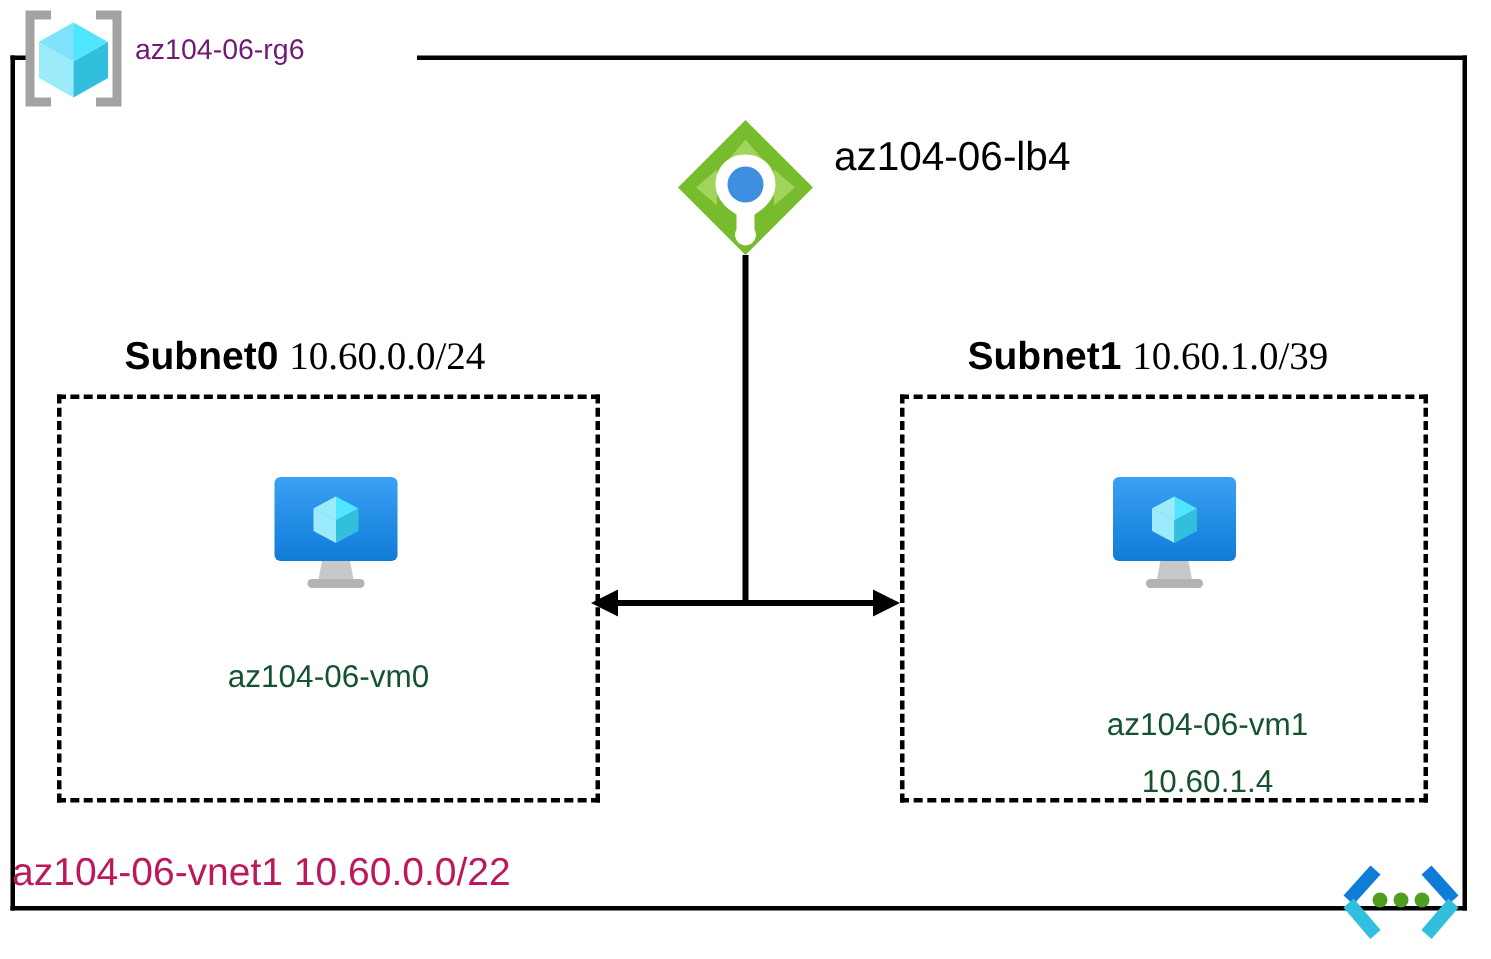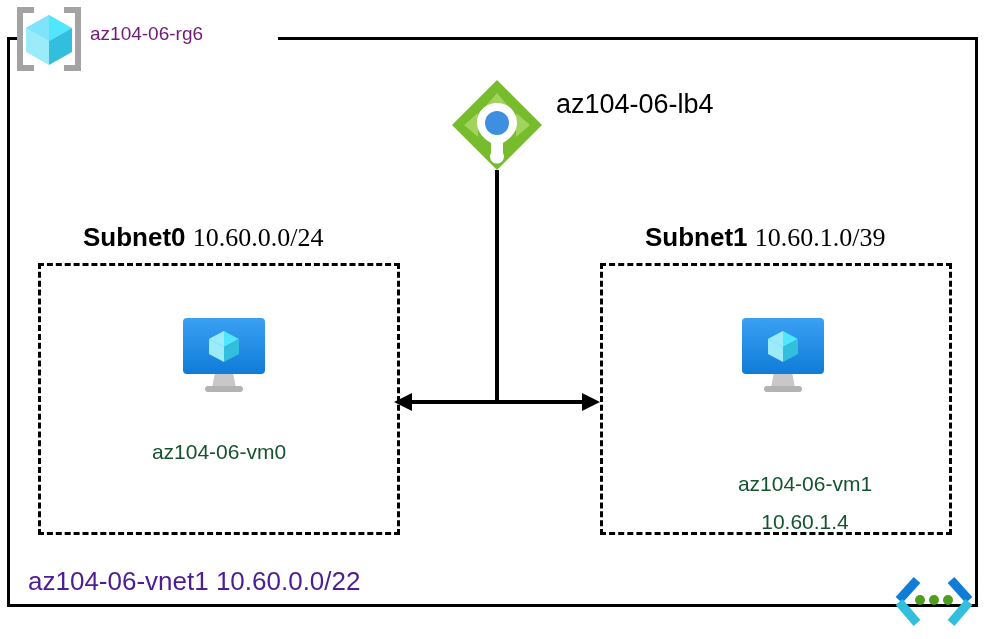--- a/index.html
+++ b/index.html
@@ -161,26 +161,26 @@
     position: absolute;
     left: 392px;
     top: 384px;
     width: 210px;
     height: 34px;
   }
 
   
   .vnet-label {
     position: absolute;
-    left: 28px;
+    left: 8px;
     top: 565px;
     font-size: 26px;
     line-height: 32px;
     white-space: nowrap;
-    color: #4c1d95;
+    color: #be185d;
   }
   .vnet-icon {
     position: absolute;
     left: 893px;
     top: 576px;
     width: 82px;
     height: 52px;
   }
 </style>
 </head>

